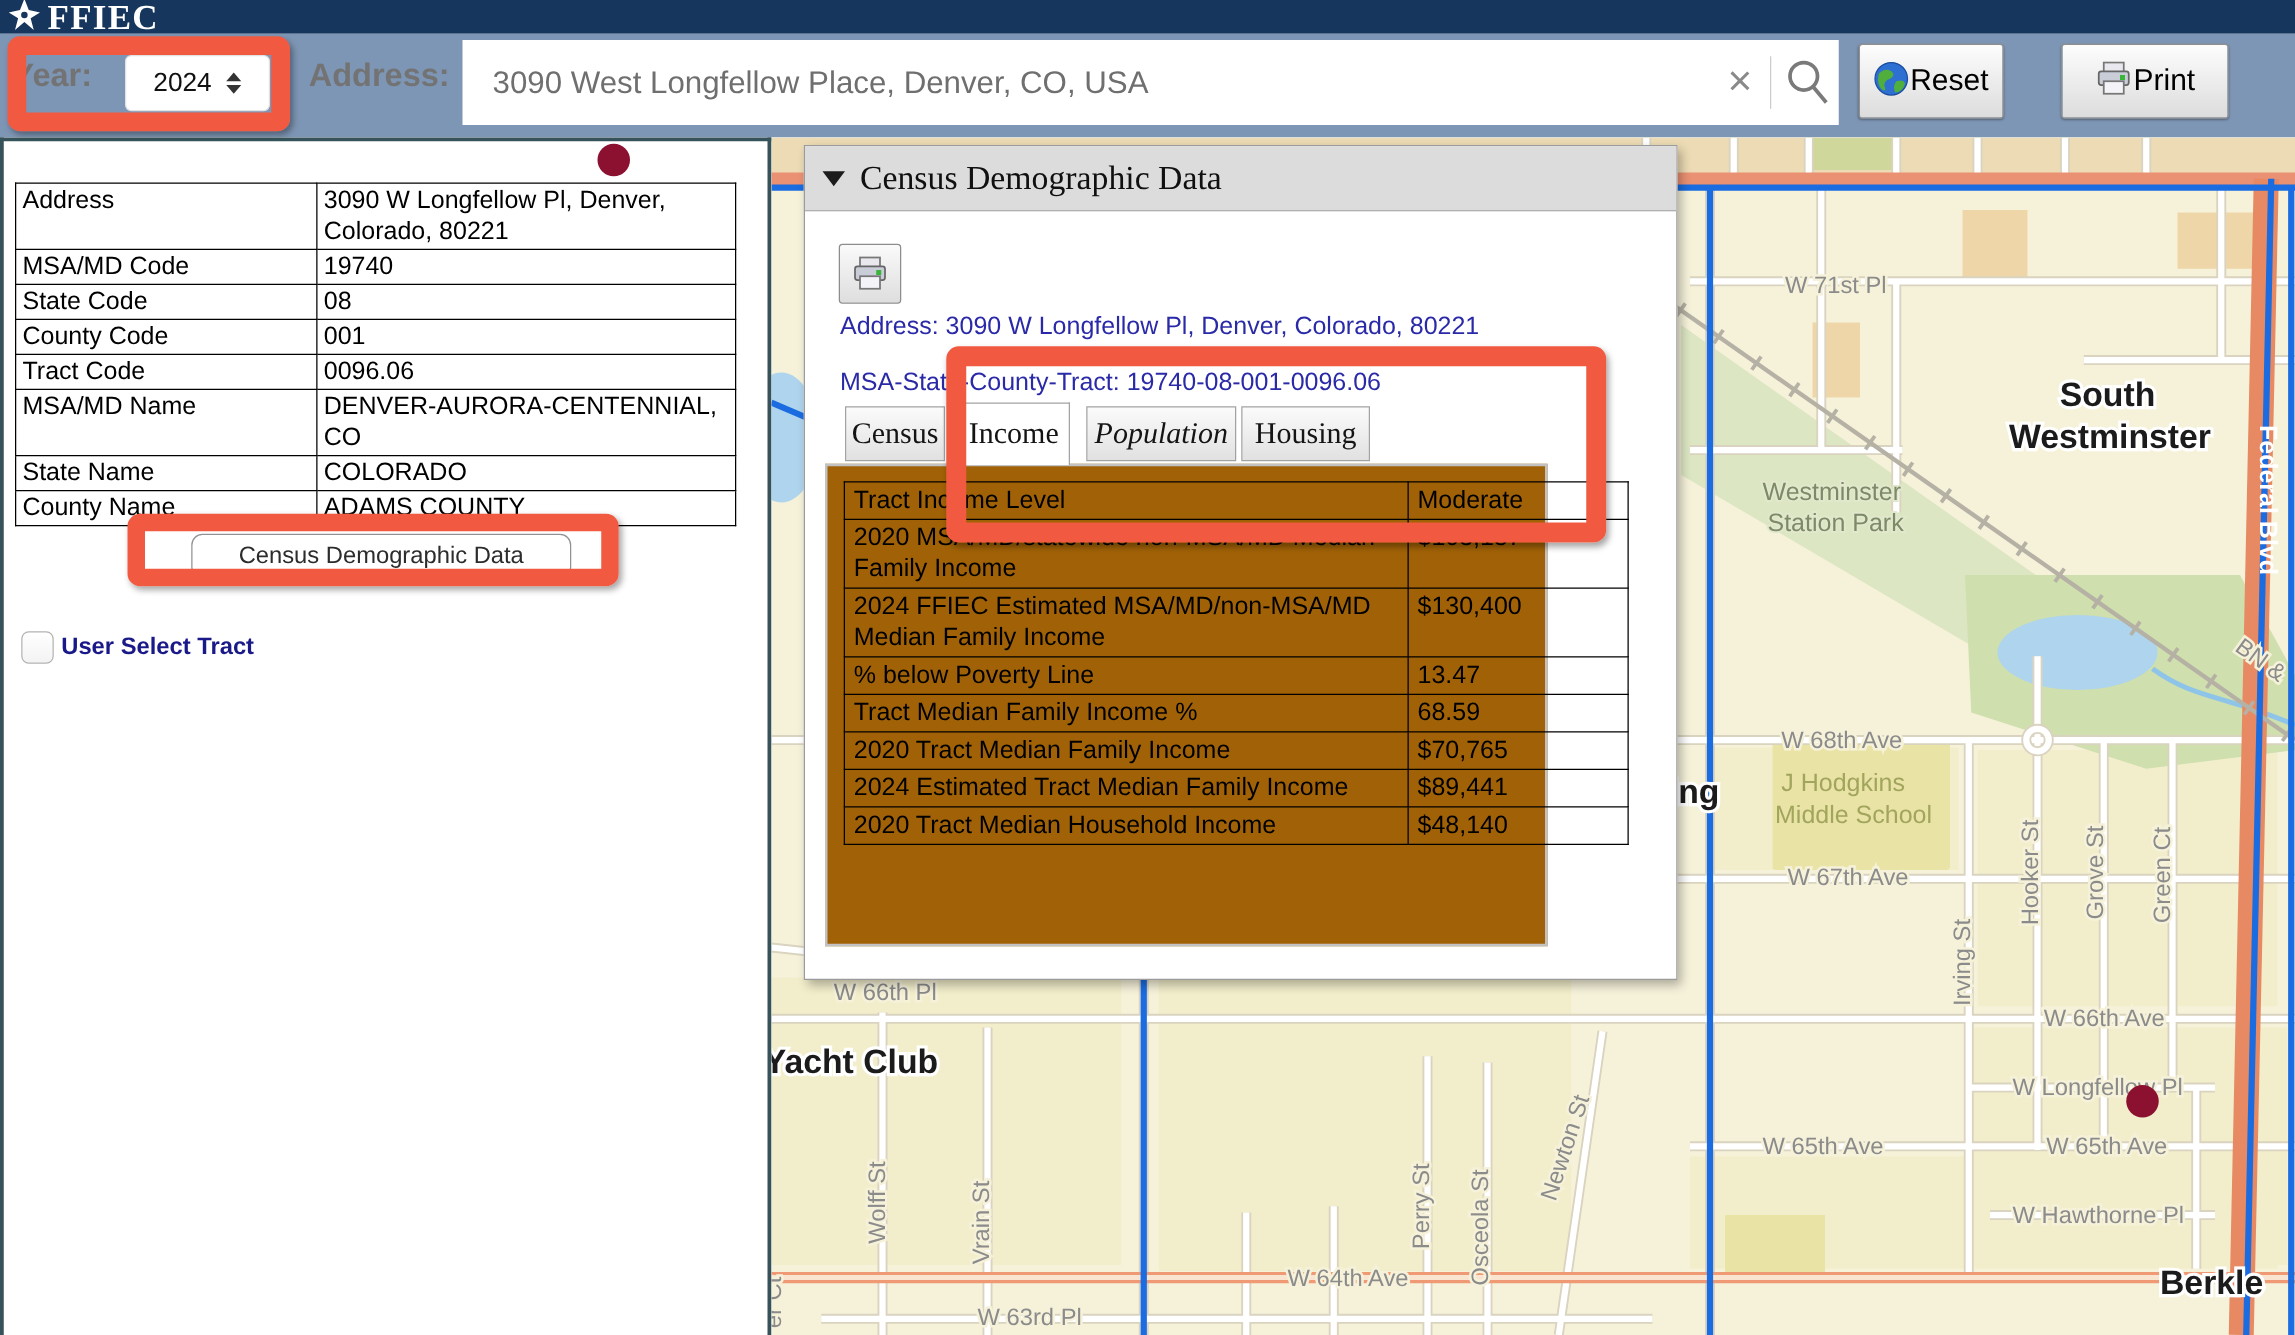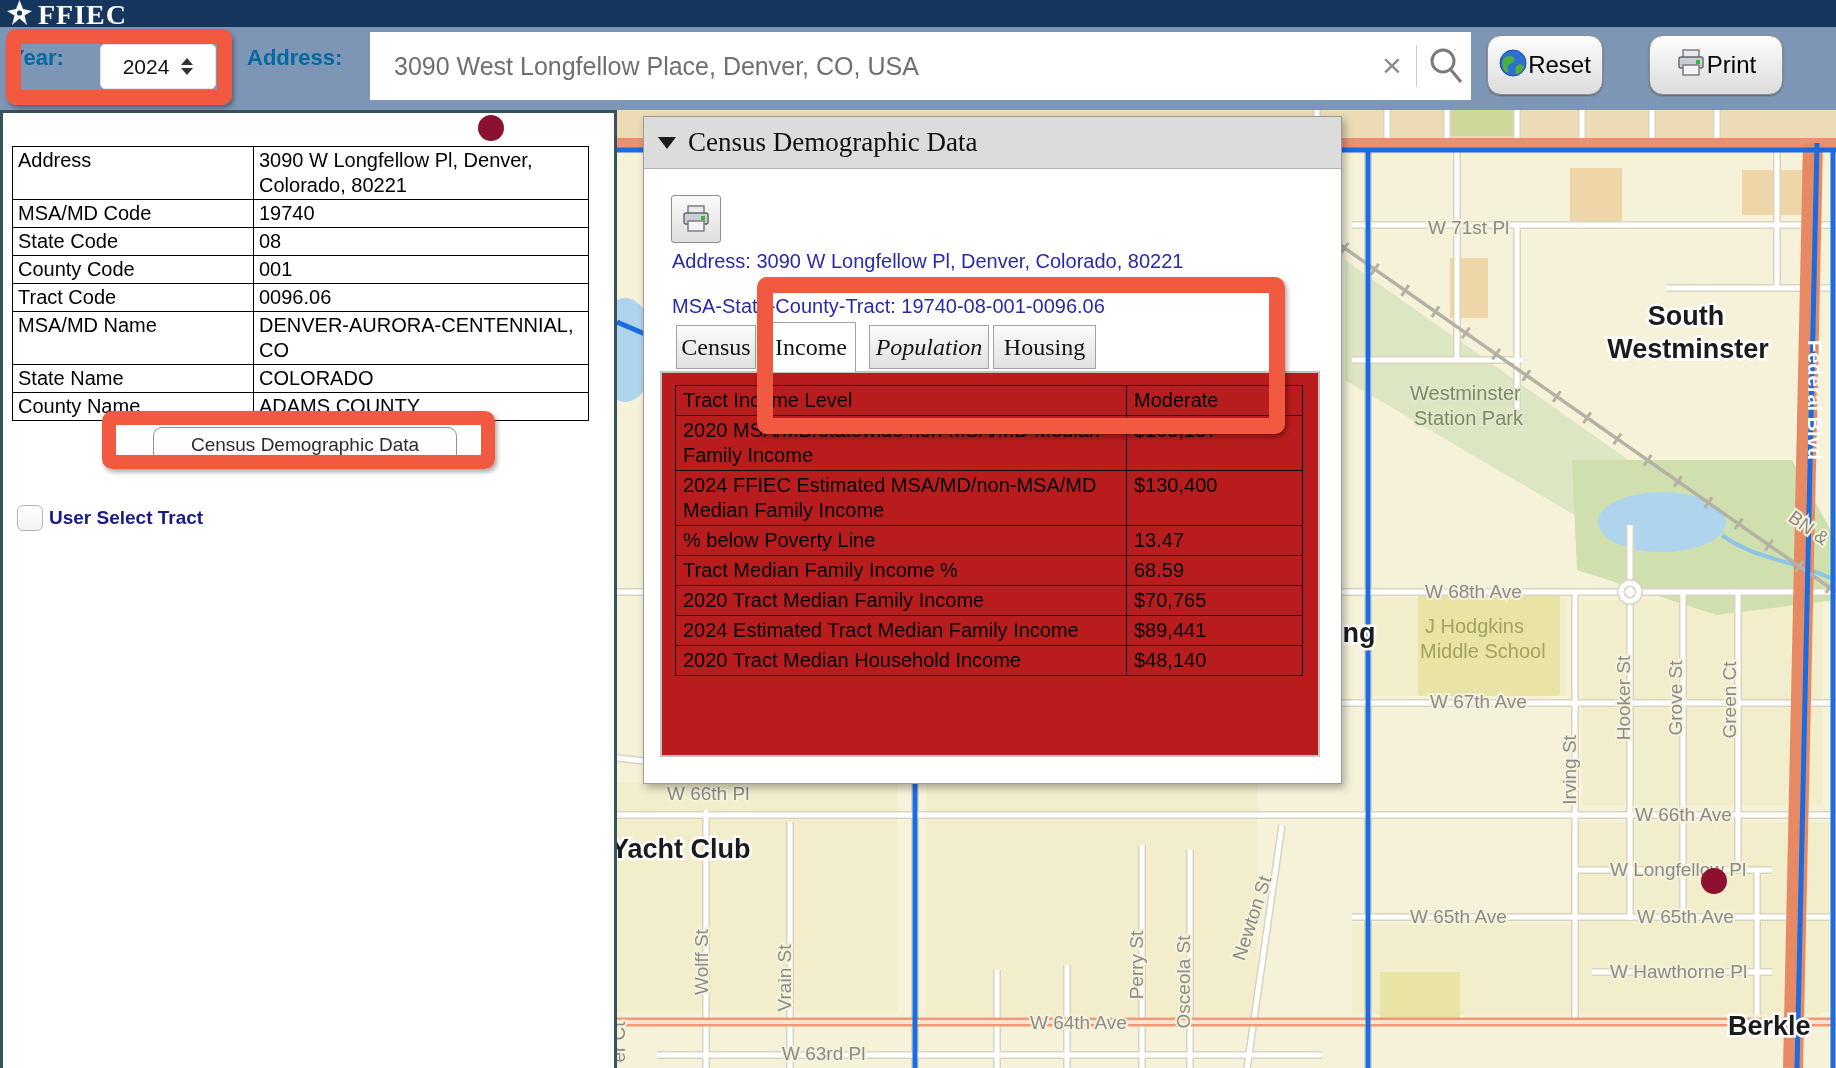--- a/index.html
+++ b/index.html
@@ -5,36 +5,36 @@
   html,body{margin:0;padding:0;background:#222;}
   #stage{position:relative;width:1836px;height:1068px;overflow:hidden;background:#fff;
          font-family:"Liberation Sans",sans-serif;}
   .abs{position:absolute;}
 
   
   #navbar{left:0;top:0;width:1836px;height:27px;background:#17365e;}
   #logo{left:6px;top:0px;height:30px;display:flex;align-items:center;gap:5px;color:#fff;}
   #logo .word{font-family:"Liberation Serif",serif;font-weight:bold;font-size:28px;letter-spacing:1px;line-height:26px;}
   #toolbar{left:0;top:27px;width:1836px;height:83px;background:#7e96b5;}
-  .tb-label{font-size:22px;font-weight:600;color:#0369a1;}
+  .tb-label{font-size:26px;font-weight:600;color:#737373;}
   #year-label{left:10px;top:45px;}
   #year-select{left:100px;top:44px;width:114px;height:43px;background:#fff;border:1px solid #e2e2e2;
       border-radius:5px;display:flex;align-items:center;justify-content:center;gap:12px;cursor:pointer;}
   #year-select .val{font-size:21px;color:#111;}
   .stepper{display:flex;flex-direction:column;gap:3px;}
   .stepper i{display:block;width:0;height:0;border-left:6px solid transparent;border-right:6px solid transparent;}
   .stepper .up{border-bottom:7px solid #333;}
   .stepper .dn{border-top:7px solid #333;}
   #address-label{left:247px;top:45px;}
   #address-input{left:370px;top:32px;width:1101px;height:68px;background:#fff;}
   #address-input .text{position:absolute;left:24px;top:0;line-height:68px;font-size:25px;color:#6f6f6f;white-space:nowrap;}
   #clear-x{position:absolute;left:1002px;top:14px;width:40px;height:40px;color:#8a8a8a;font-size:34px;line-height:38px;
       text-align:center;cursor:pointer;font-weight:300;}
   #in-divider{position:absolute;left:1046px;top:13px;width:1px;height:42px;background:#ccc;}
-  .toolbtn{background:linear-gradient(#fdfdfd,#dcdcdc);border:1px solid #8f8f8f;border-radius:14px;
+  .toolbtn{background:linear-gradient(#fdfdfd,#dcdcdc);border:1px solid #8f8f8f;border-radius:3px;
       box-shadow:0 1px 2px rgba(0,0,0,.35);display:flex;align-items:center;justify-content:center;gap:1px;cursor:pointer;text-align:right;}
   .toolbtn .lab{font-size:24px;color:#000;}
   #reset-btn{left:1487px;top:35px;width:114px;height:58px;}
   #print-btn{left:1649px;top:35px;width:132px;height:58px;}
 
   
   #left-panel{left:0;top:110px;width:617px;height:958px;background:#fff;
       border-top:3px solid #36535b;border-left:3px solid #36535b;border-right:3px solid #36535b;box-sizing:border-box;}
   #matched-title{left:10px;top:7px;width:597px;text-align:center;font-size:20px;font-weight:bold;color:#000;}
   #matched-dot{left:475px;top:2px;width:26px;height:26px;border-radius:50%;background:#8c1030;}
@@ -65,21 +65,21 @@
   #popup-title{font-family:"Liberation Serif",serif;font-size:27px;color:#101010;}
   #popup-print{left:27px;top:78px;width:48px;height:46px;background:linear-gradient(#fafafa,#dedede);
       border:1px solid #8d8d8d;border-radius:3px;display:flex;align-items:center;justify-content:center;cursor:pointer;}
   .blue-line{font-size:20px;color:#2a2aa8;white-space:nowrap;cursor:pointer;}
   #popup-address{left:28px;top:133px;}
   #popup-msa{left:28px;top:178px;}
   .tab{position:absolute;top:208px;height:44px;background:linear-gradient(#fbfbfb,#e1e1e1);
       border:1px solid #a2a2a2;box-sizing:border-box;font-family:"Liberation Serif",serif;font-size:24px;color:#141414;
       display:flex;align-items:center;justify-content:center;cursor:pointer;}
   .tab.selected{top:205px;height:50px;background:#fff;border-bottom:none;z-index:3;}
-  #tab-panel{left:16px;top:254px;width:660px;height:386px;background:#b91c1c;border:2px solid #c2c2c2;box-sizing:border-box;}
+  #tab-panel{left:16px;top:254px;width:578px;height:386px;background:#a16207;border:2px solid #c2c2c2;box-sizing:border-box;}
   #income-table{position:absolute;left:13px;top:12px;width:628px;border-collapse:collapse;font-size:20px;color:#000;}
   #income-table td{border:1.6px solid #000;padding:2px 7px;line-height:25px;vertical-align:top;}
   #income-table td.k{width:436px;}
 
   
   .annot{border:15px solid #f15a41;border-radius:10px;box-shadow:2px 3px 5px rgba(0,0,0,.35);z-index:60;pointer-events:none;}
   #annot-year{left:6px;top:29px;width:226px;height:76px;box-sizing:border-box;}
   #annot-census{left:102px;top:411px;width:393px;height:58px;box-sizing:border-box;border-width:14px;}
   #annot-tabs{left:757px;top:277px;width:528px;height:157px;box-sizing:border-box;border-width:16px;}
 </style>

